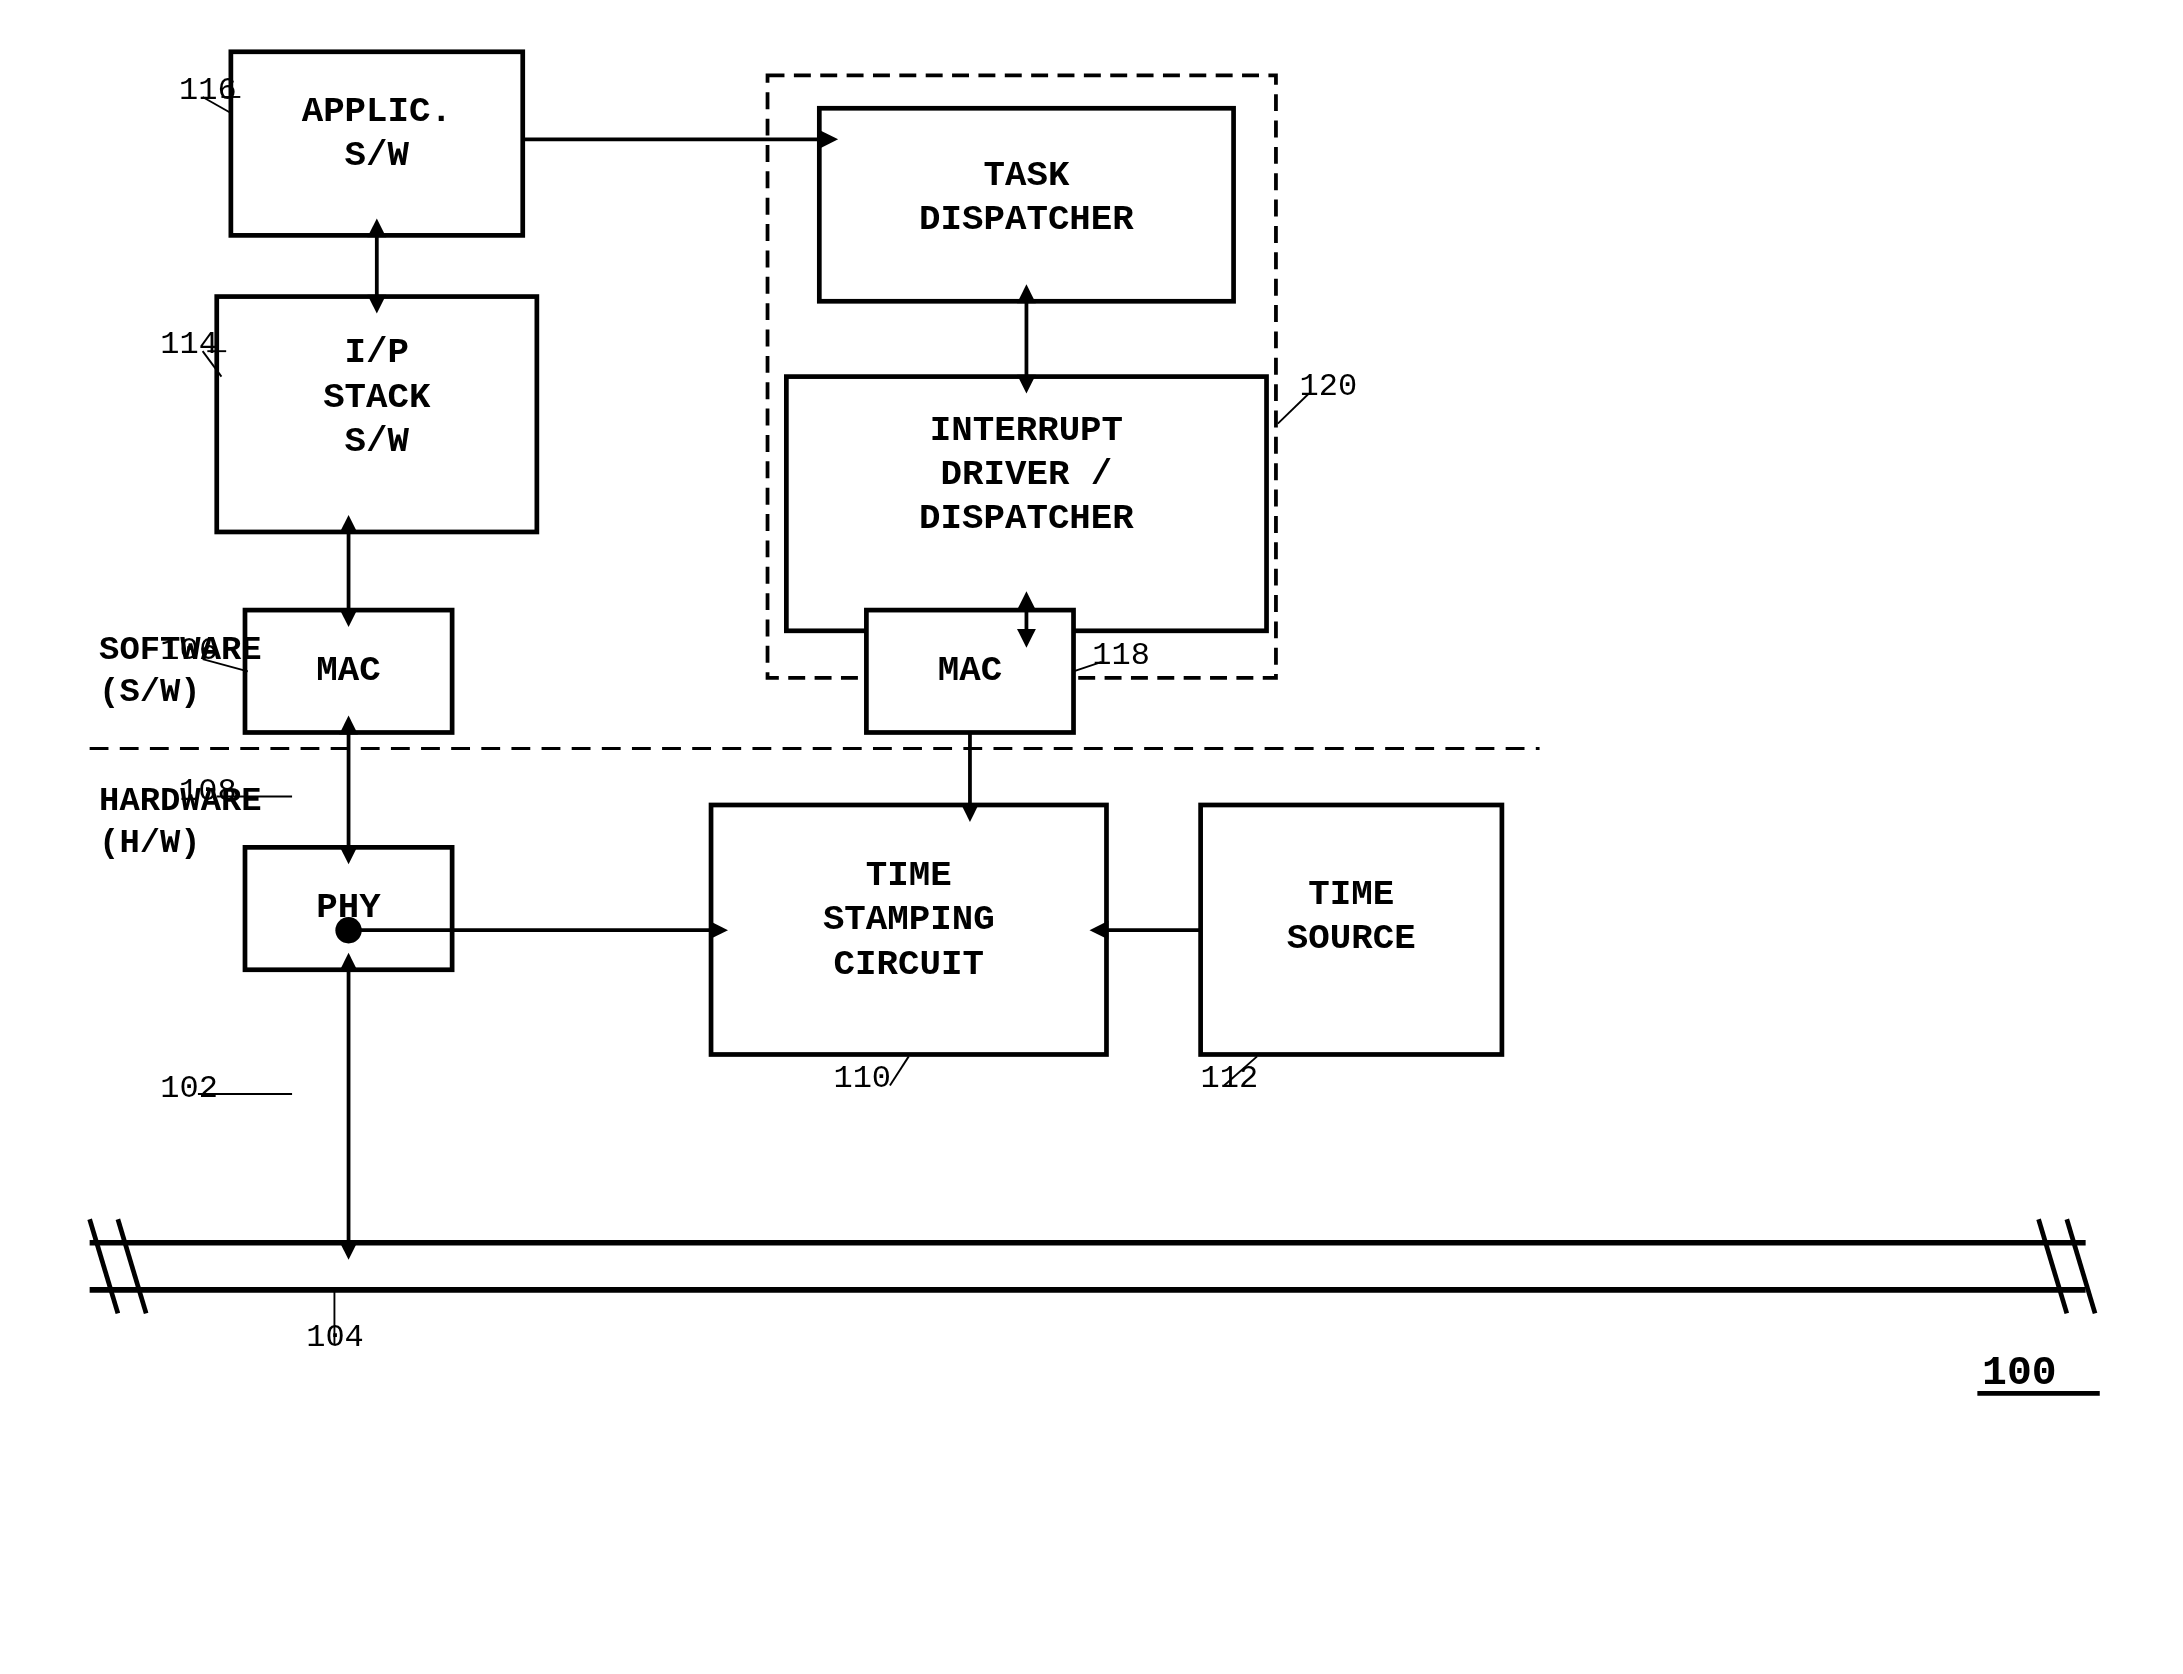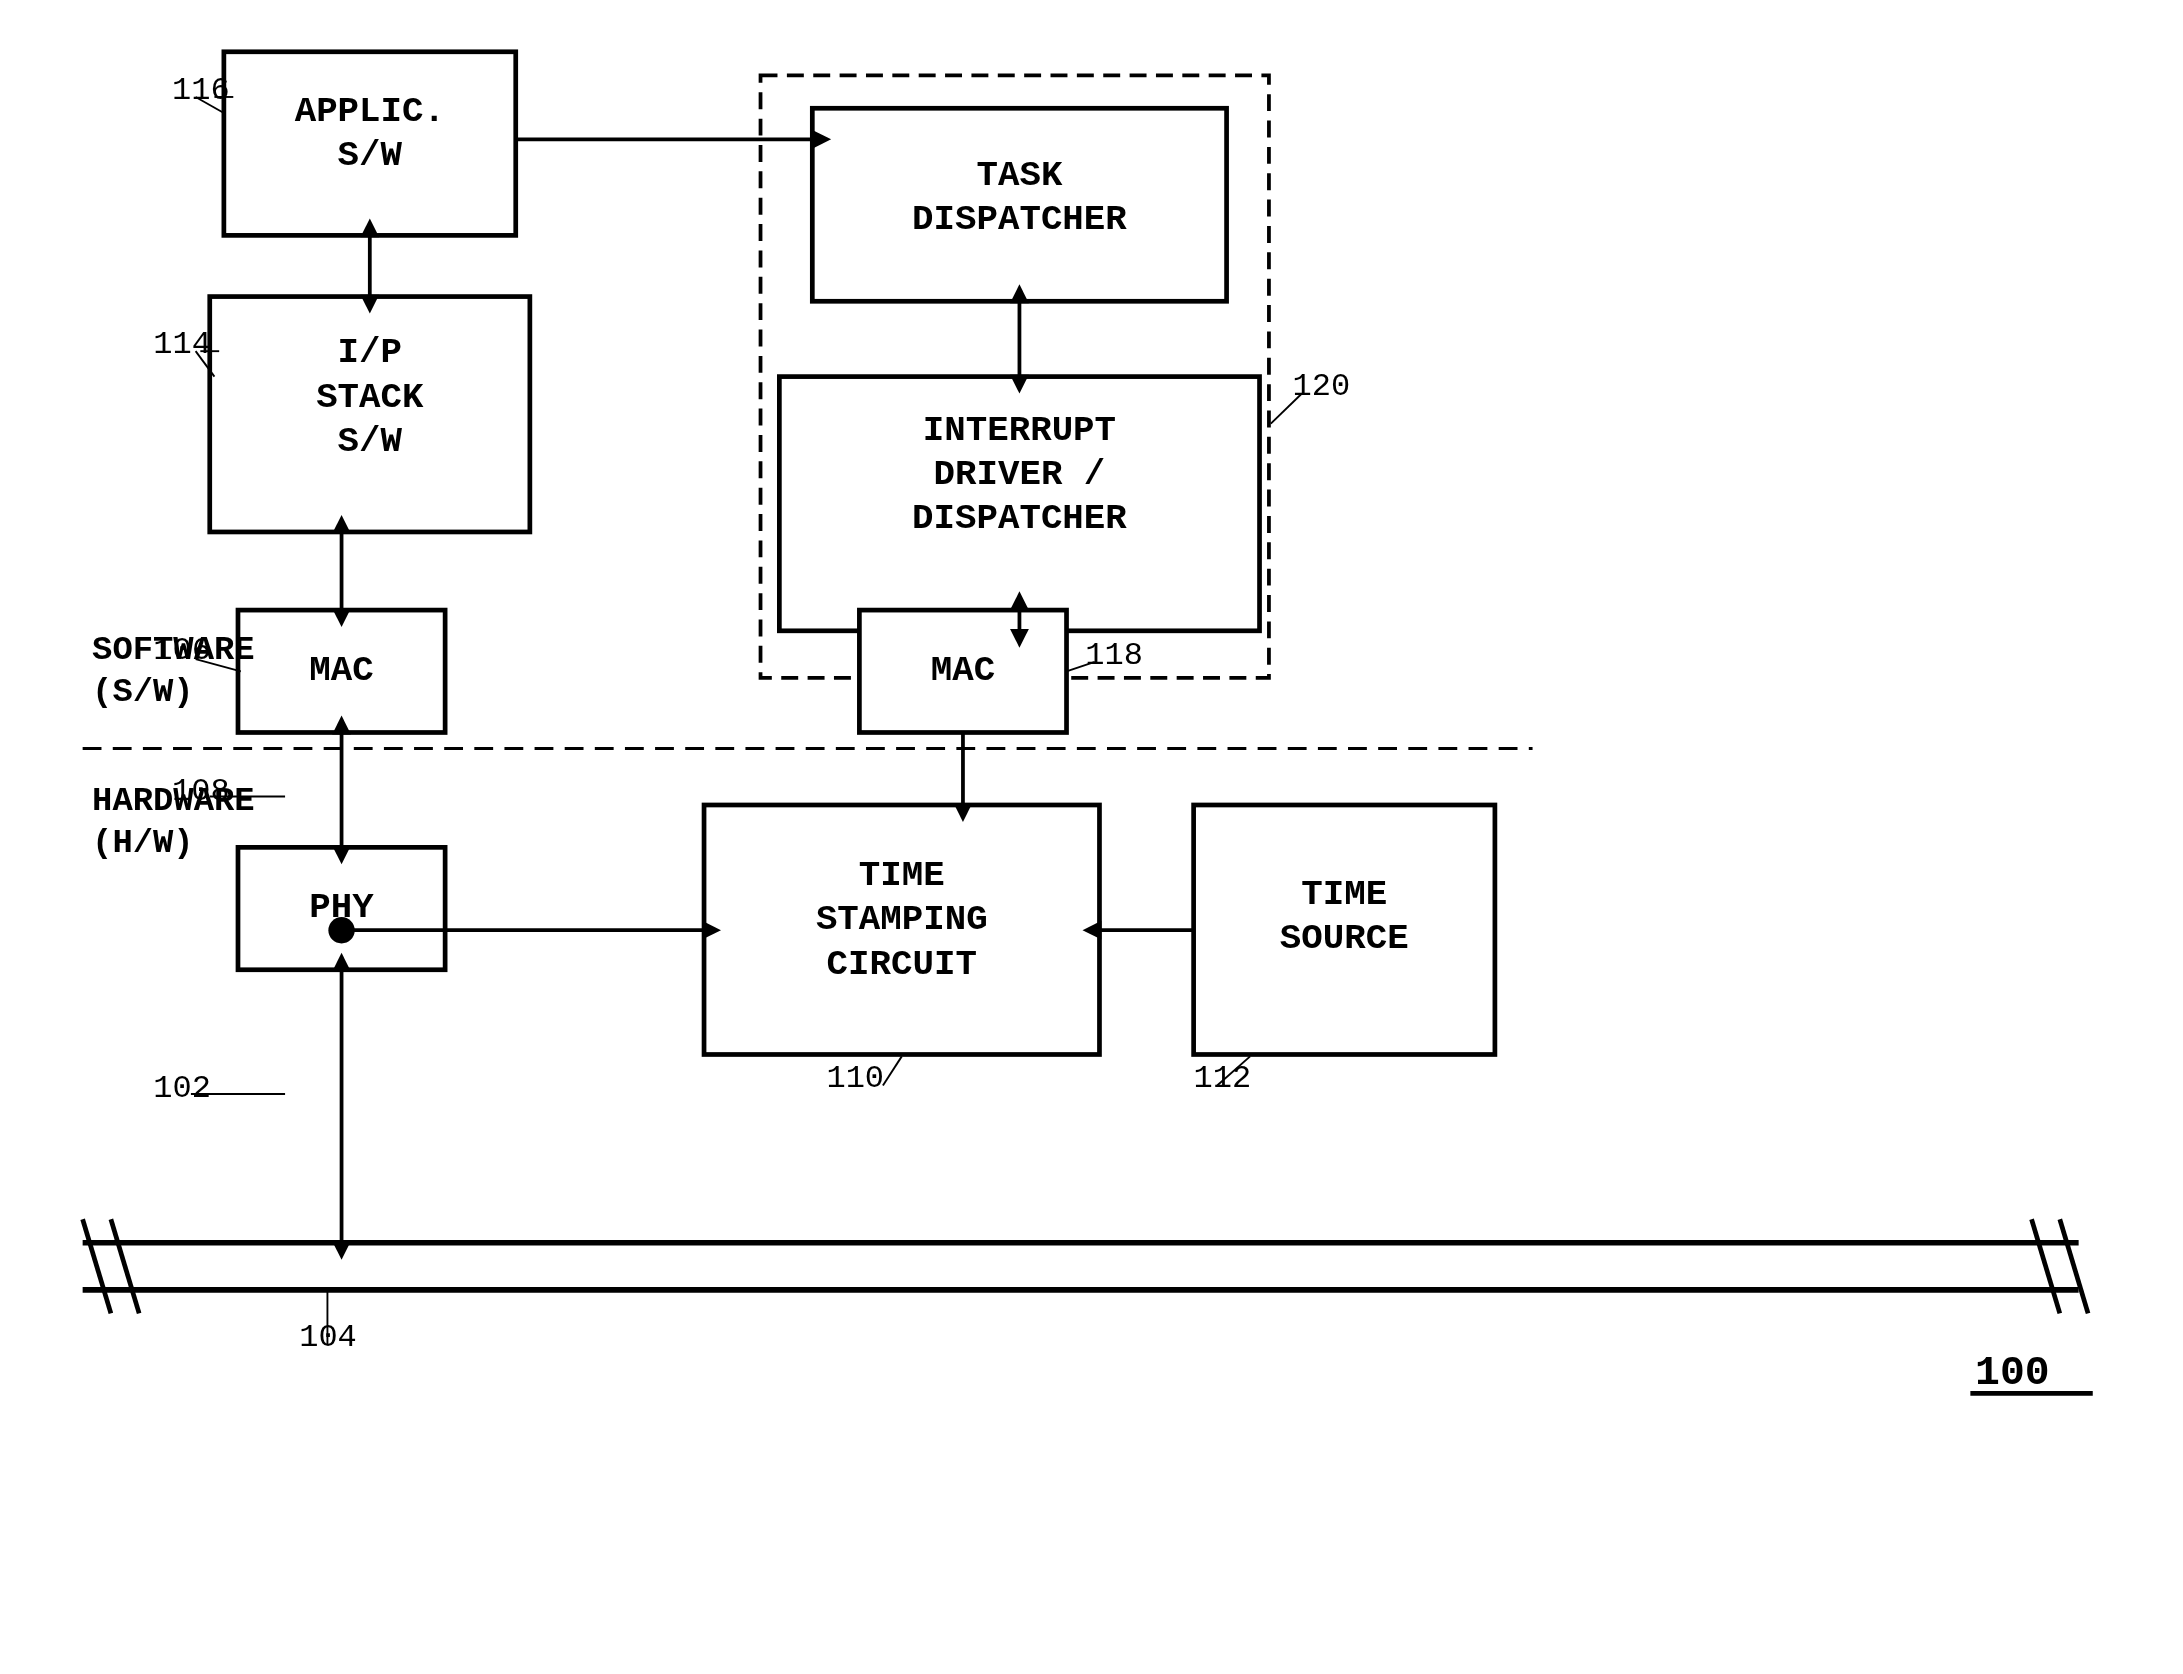--- a/index.html
+++ b/index.html
@@ -6,21 +6,21 @@
     body {
       background: #fff;
       font-family: 'Courier New', Courier, monospace;
       width: 2184px;
       height: 1674px;
       position: relative;
       overflow: hidden;
     }
     .diagram-container {
       position: absolute;
-      top: 0; left: 7px;
+      top: 0; left: 14px;
       width: 2066px;
       height: 1674px;
     }
     svg {
       position: absolute;
       top: 0; left: 0;
       width: 2184px;
       height: 1674px;
     }
   </style>

